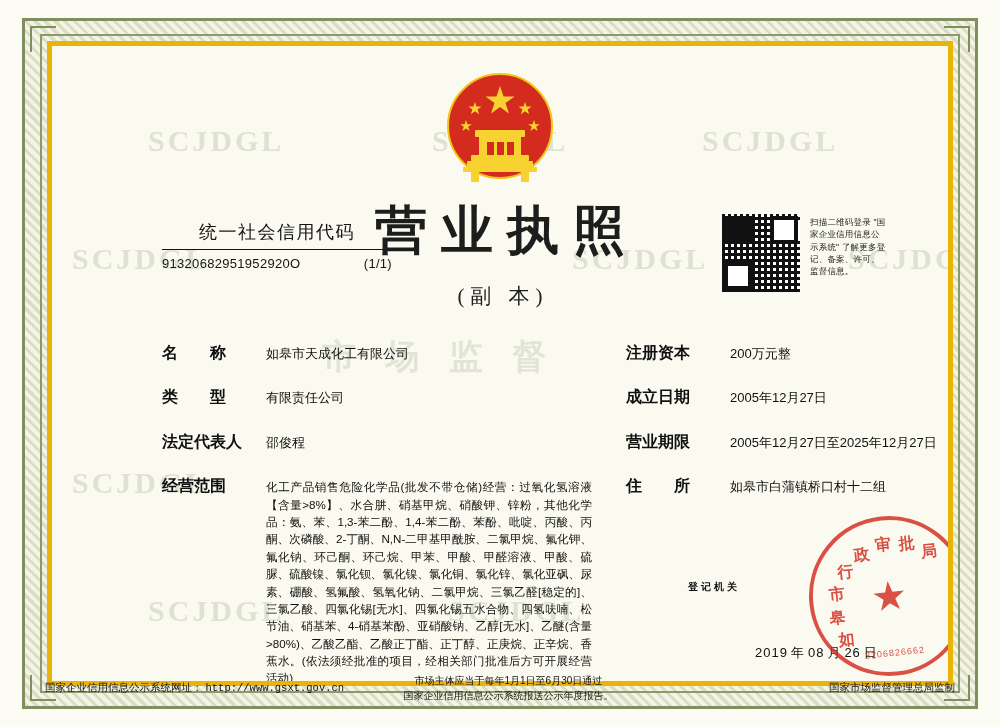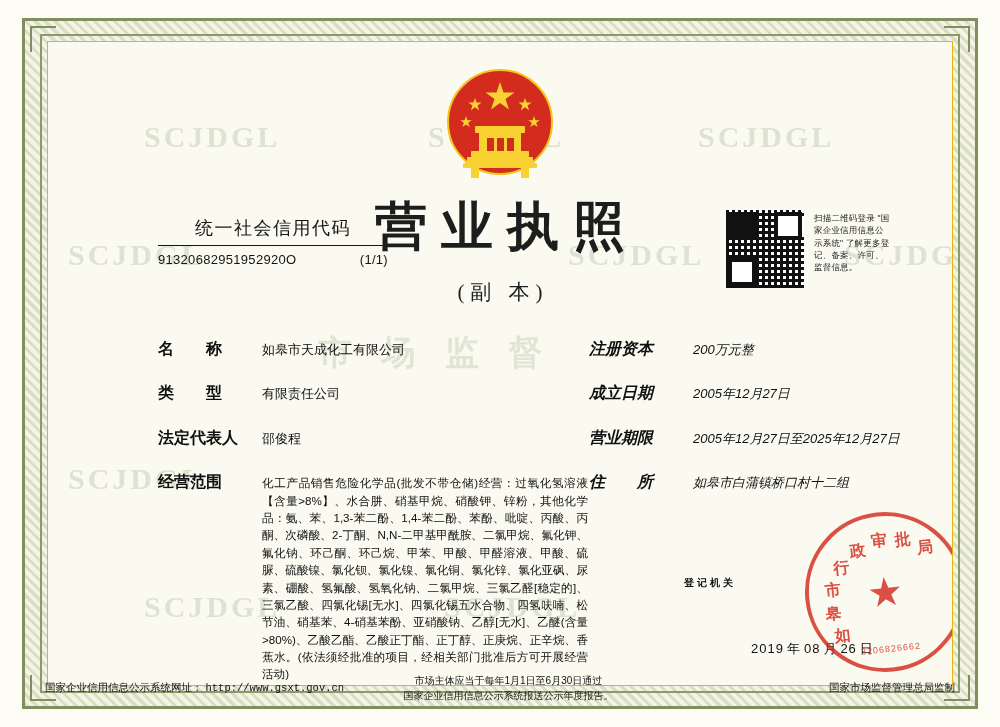--- a/index.html
+++ b/index.html
@@ -32,21 +32,21 @@
   }
   .frame-mid {
     position: absolute;
     left: 40px; top: 34px; right: 40px; bottom: 34px;
     border: 2px solid #8a9a6a;
     box-sizing: border-box;
   }
   .frame-inner {
     position: absolute;
     left: 47px; top: 41px; right: 47px; bottom: 41px;
-    border: 1px solid #eab308;
+    border: 5px solid #eab308;
     background: #fbfaf0;
     box-sizing: border-box;
     overflow: hidden;
   }
   .corner {
     position: absolute;
     width: 26px; height: 26px;
     border: 2px solid #7f8f5f;
     box-sizing: border-box;
   }
@@ -198,24 +198,23 @@
 
   
   .fields-left {
     position: absolute;
     left: 110px;
     top: 296px;
     width: 430px;
   }
   .fields-right {
     position: absolute;
-    left: 541px;
+    left: 574px;
     top: 296px;
     width: 330px;
-    font-style: italic;
   }
   .field {
     display: flex;
     align-items: flex-start;
     margin-bottom: 22px;
   }
   .field-label {
     flex: 0 0 auto;
     width: 104px;
     font-size: 16px;

